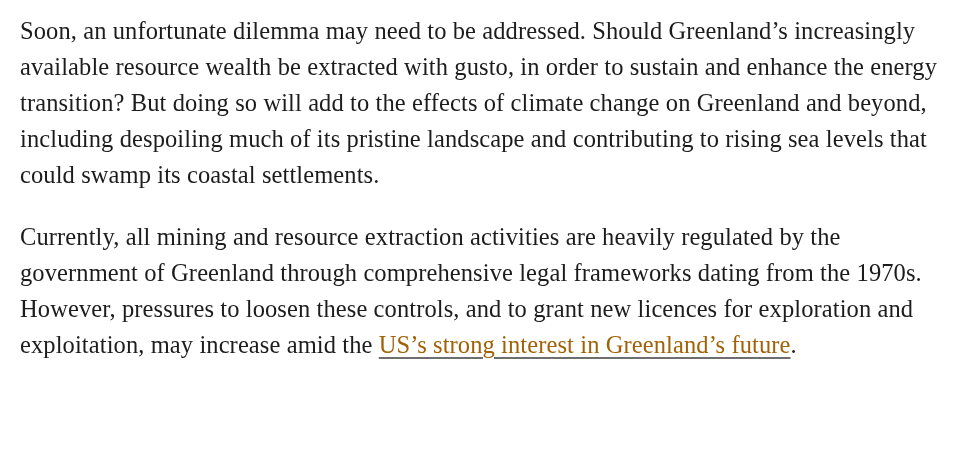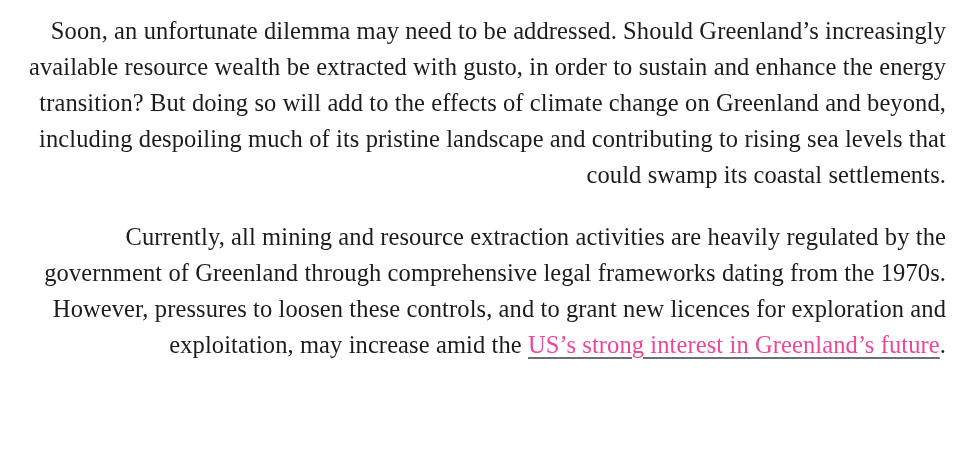--- a/index.html
+++ b/index.html
@@ -14,27 +14,26 @@
   }
   .article {
     box-sizing: border-box;
     width: 972px;
     padding: 13px 26px 0 20px;
     font-family: "Liberation Serif", "DejaVu Serif", serif;
     font-size: 24.5px;
     line-height: 36px;
     color: #1c1c1c;
     letter-spacing: 0.1px;
-    text-align: right;
   }
   .article p {
     margin: 0 0 26px 0;
   }
   .article a {
-    color: #ec4899;
+    color: #a16207;
     text-decoration: underline;
     text-decoration-color: #6e6e6e;
     text-decoration-thickness: 1.5px;
     text-underline-offset: 4px;
     cursor: pointer;
   }
 </style>
 </head>
 <body>
 

